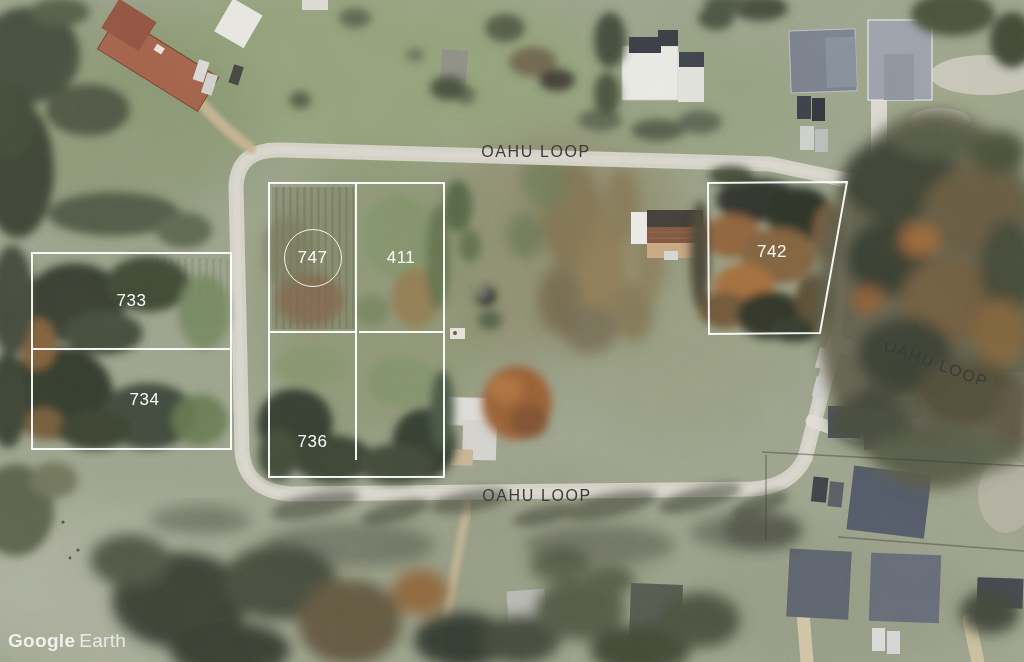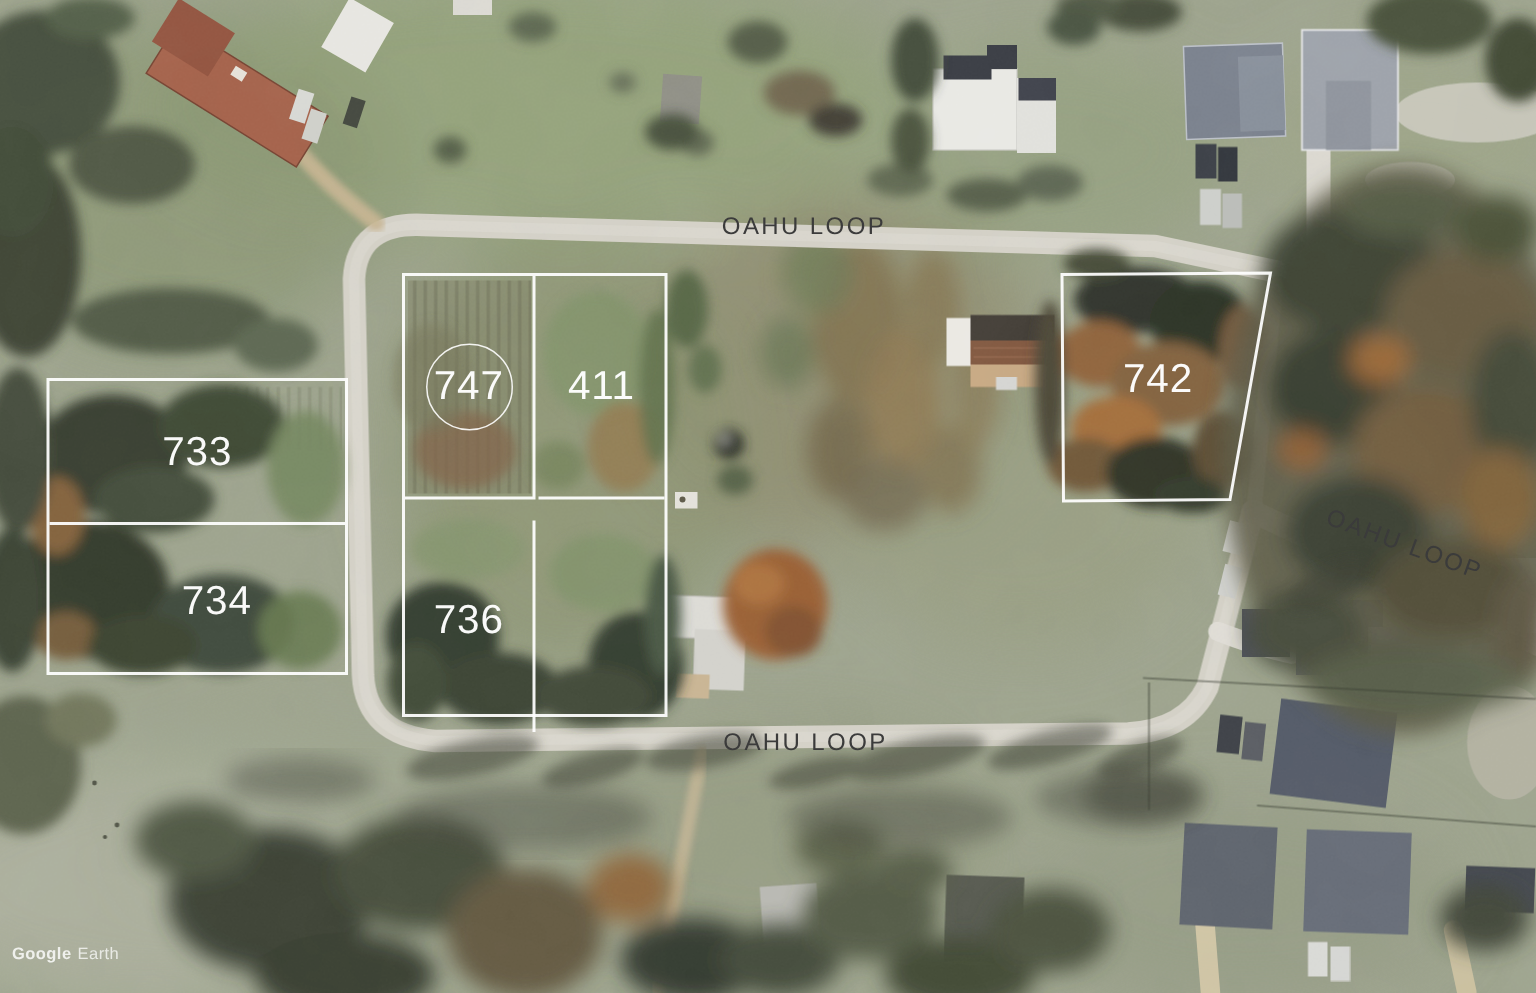--- a/index.html
+++ b/index.html
@@ -7,31 +7,31 @@
     position:relative;width:1024px;height:662px;overflow:hidden;
     font-family:"Liberation Sans",sans-serif;background:#99a088;
   }
   .stage svg.bg{position:absolute;left:0;top:0;}
   *{box-sizing:border-box;}
 
   
   .lot-block{position:absolute;border:2px solid rgba(255,255,255,.93);}
   .lot-cell{position:absolute;display:flex;align-items:center;justify-content:center;}
   .lot-num{
-    color:rgba(255,255,255,.97);font-size:27px;font-weight:400;
+    color:rgba(255,255,255,.97);font-size:17px;font-weight:400;
     letter-spacing:.5px;position:relative;z-index:2;
   }
   #block-west{left:31px;top:252px;width:201px;height:198px;padding-left:31px;}
   #cell-733{left:0;top:0;width:100%;height:96px;border-bottom:2px solid rgba(255,255,255,.93);}
   #cell-734{left:0;top:98px;width:100%;height:96px;margin-left:13px;}
 
   #block-mid{left:268px;top:182px;width:177px;height:296px;}
   #cell-747{left:0;top:0;width:87px;height:149px;border-right:2px solid rgba(255,255,255,.93);border-bottom:2px solid rgba(255,255,255,.93);}
   #cell-746{left:89px;top:0;width:84px;height:149px;border-bottom:2px solid rgba(255,255,255,.93);}
-  #cell-736{left:0;top:163px;width:87px;height:141px;border-right:2px solid rgba(255,255,255,.93);padding-bottom:8px;}
+  #cell-736{left:0;top:135px;width:87px;height:141px;border-right:2px solid rgba(255,255,255,.93);padding-bottom:8px;align-items:flex-end;}
   #cell-737{left:89px;top:151px;width:84px;height:141px;padding-bottom:14px;}
   .num-ring{
     position:absolute;left:50%;top:50%;width:58px;height:58px;
     transform:translate(-50%,-50%);border:1.6px solid rgba(255,255,255,.9);
     border-radius:50%;z-index:1;
   }
   #lot742-shape{position:absolute;left:704px;top:178px;}
   #cell-742{left:740px;top:238px;width:64px;height:28px;justify-content:center;}
 
   
@@ -39,21 +39,21 @@
     position:absolute;color:#3b3b3b;font-size:16px;font-weight:400;
     letter-spacing:1.6px;white-space:nowrap;transform:translate(-50%,-50%);
   }
   #road-label-top{left:536px;top:152px;}
   #road-label-east{left:936px;top:364px;transform:translate(-50%,-50%) rotate(20deg);}
   #road-label-south{left:537px;top:496px;}
 
   
   .watermark{
     position:absolute;left:8px;top:630px;color:rgba(255,255,255,.82);
-    font-size:11px;letter-spacing:.3px;
+    font-size:19px;letter-spacing:.3px;
   }
   .watermark .brand{font-weight:700;margin-right:4px;}
   .watermark .product{font-weight:400;opacity:.9;}
 </style>
 </head>
 <body>
 
 <div class="stage">
 
   <svg class="bg" width="1024" height="662" viewBox="0 0 1024 662">

